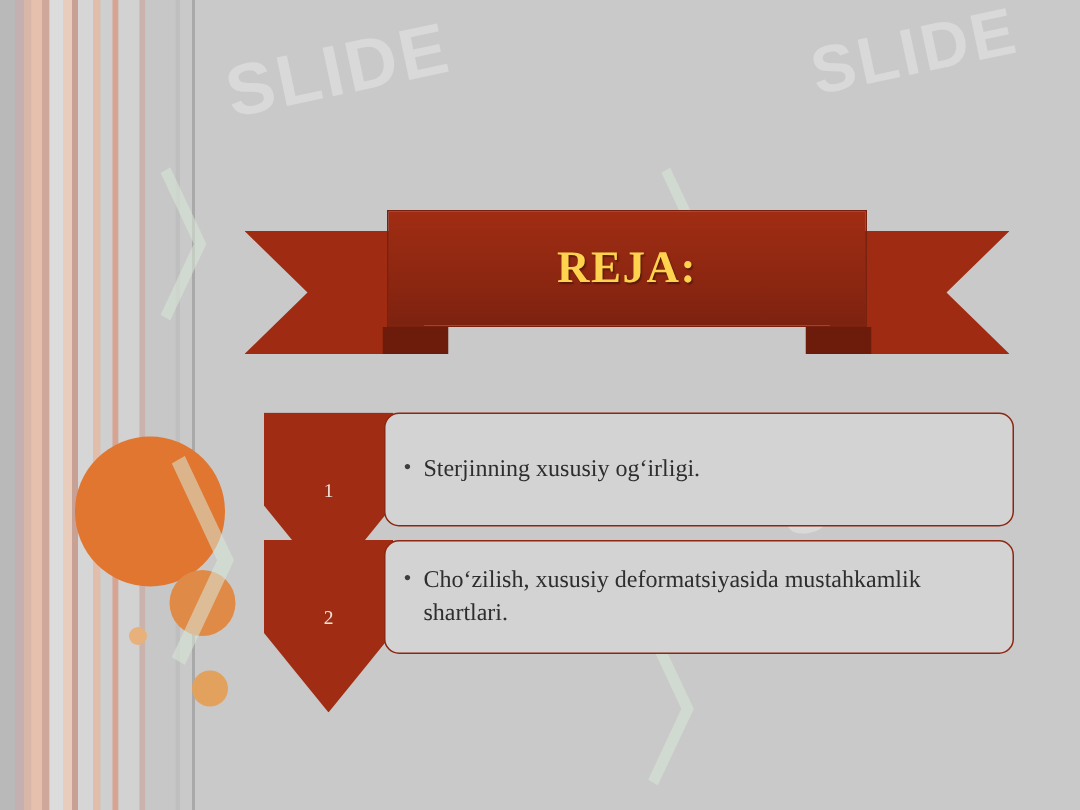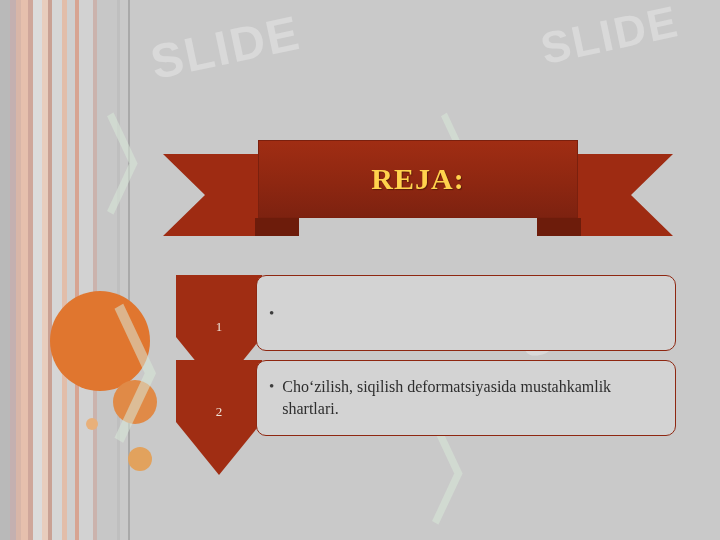--- a/index.html
+++ b/index.html
@@ -233,29 +233,30 @@
     </div>
   </div>
 
   <div class="item item-1">
     <div class="chev">
       <span class="chev-num">1</span>
     </div>
     <div class="box">
       <div class="bullet-row">
         <span class="bullet-dot">•</span>
+        <span class="bullet-text">Sterjinning xususiy og‘irligi.</span>
       </div>
     </div>
   </div>
 
   <div class="item item-2">
     <div class="chev">
       <span class="chev-num">2</span>
     </div>
     <div class="box">
       <div class="bullet-row">
         <span class="bullet-dot">•</span>
-        <span class="bullet-text">Cho‘zilish, siqilish deformatsiyasida mustahkamlik shartlari.</span>
+        <span class="bullet-text">Cho‘zilish, xususiy deformatsiyasida mustahkamlik shartlari.</span>
       </div>
     </div>
   </div>
 
 </div>
 
 </body></html>

